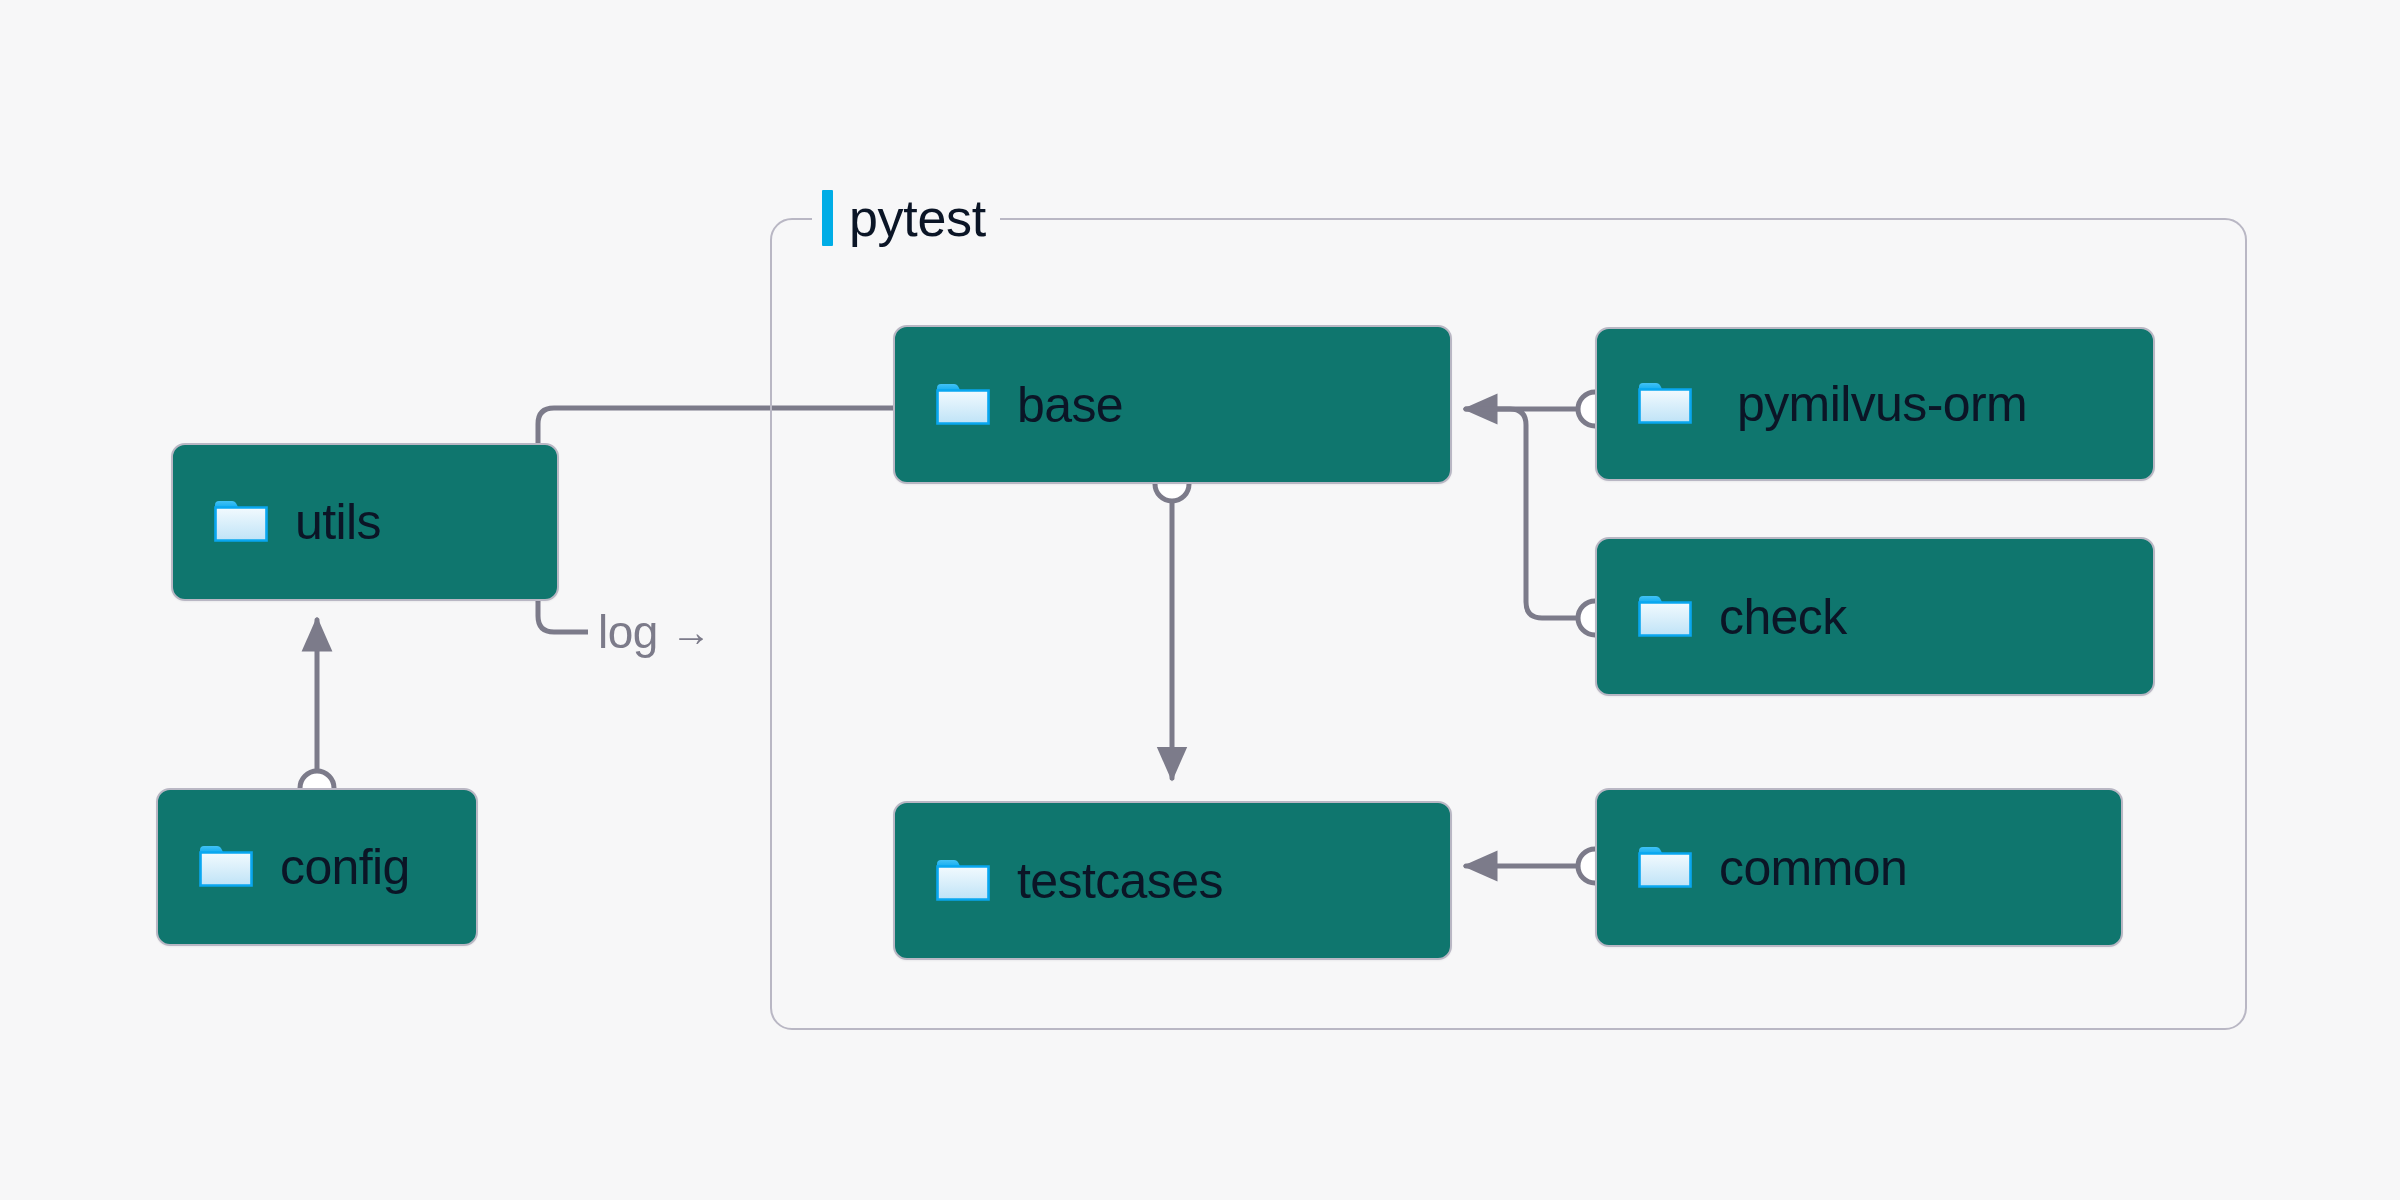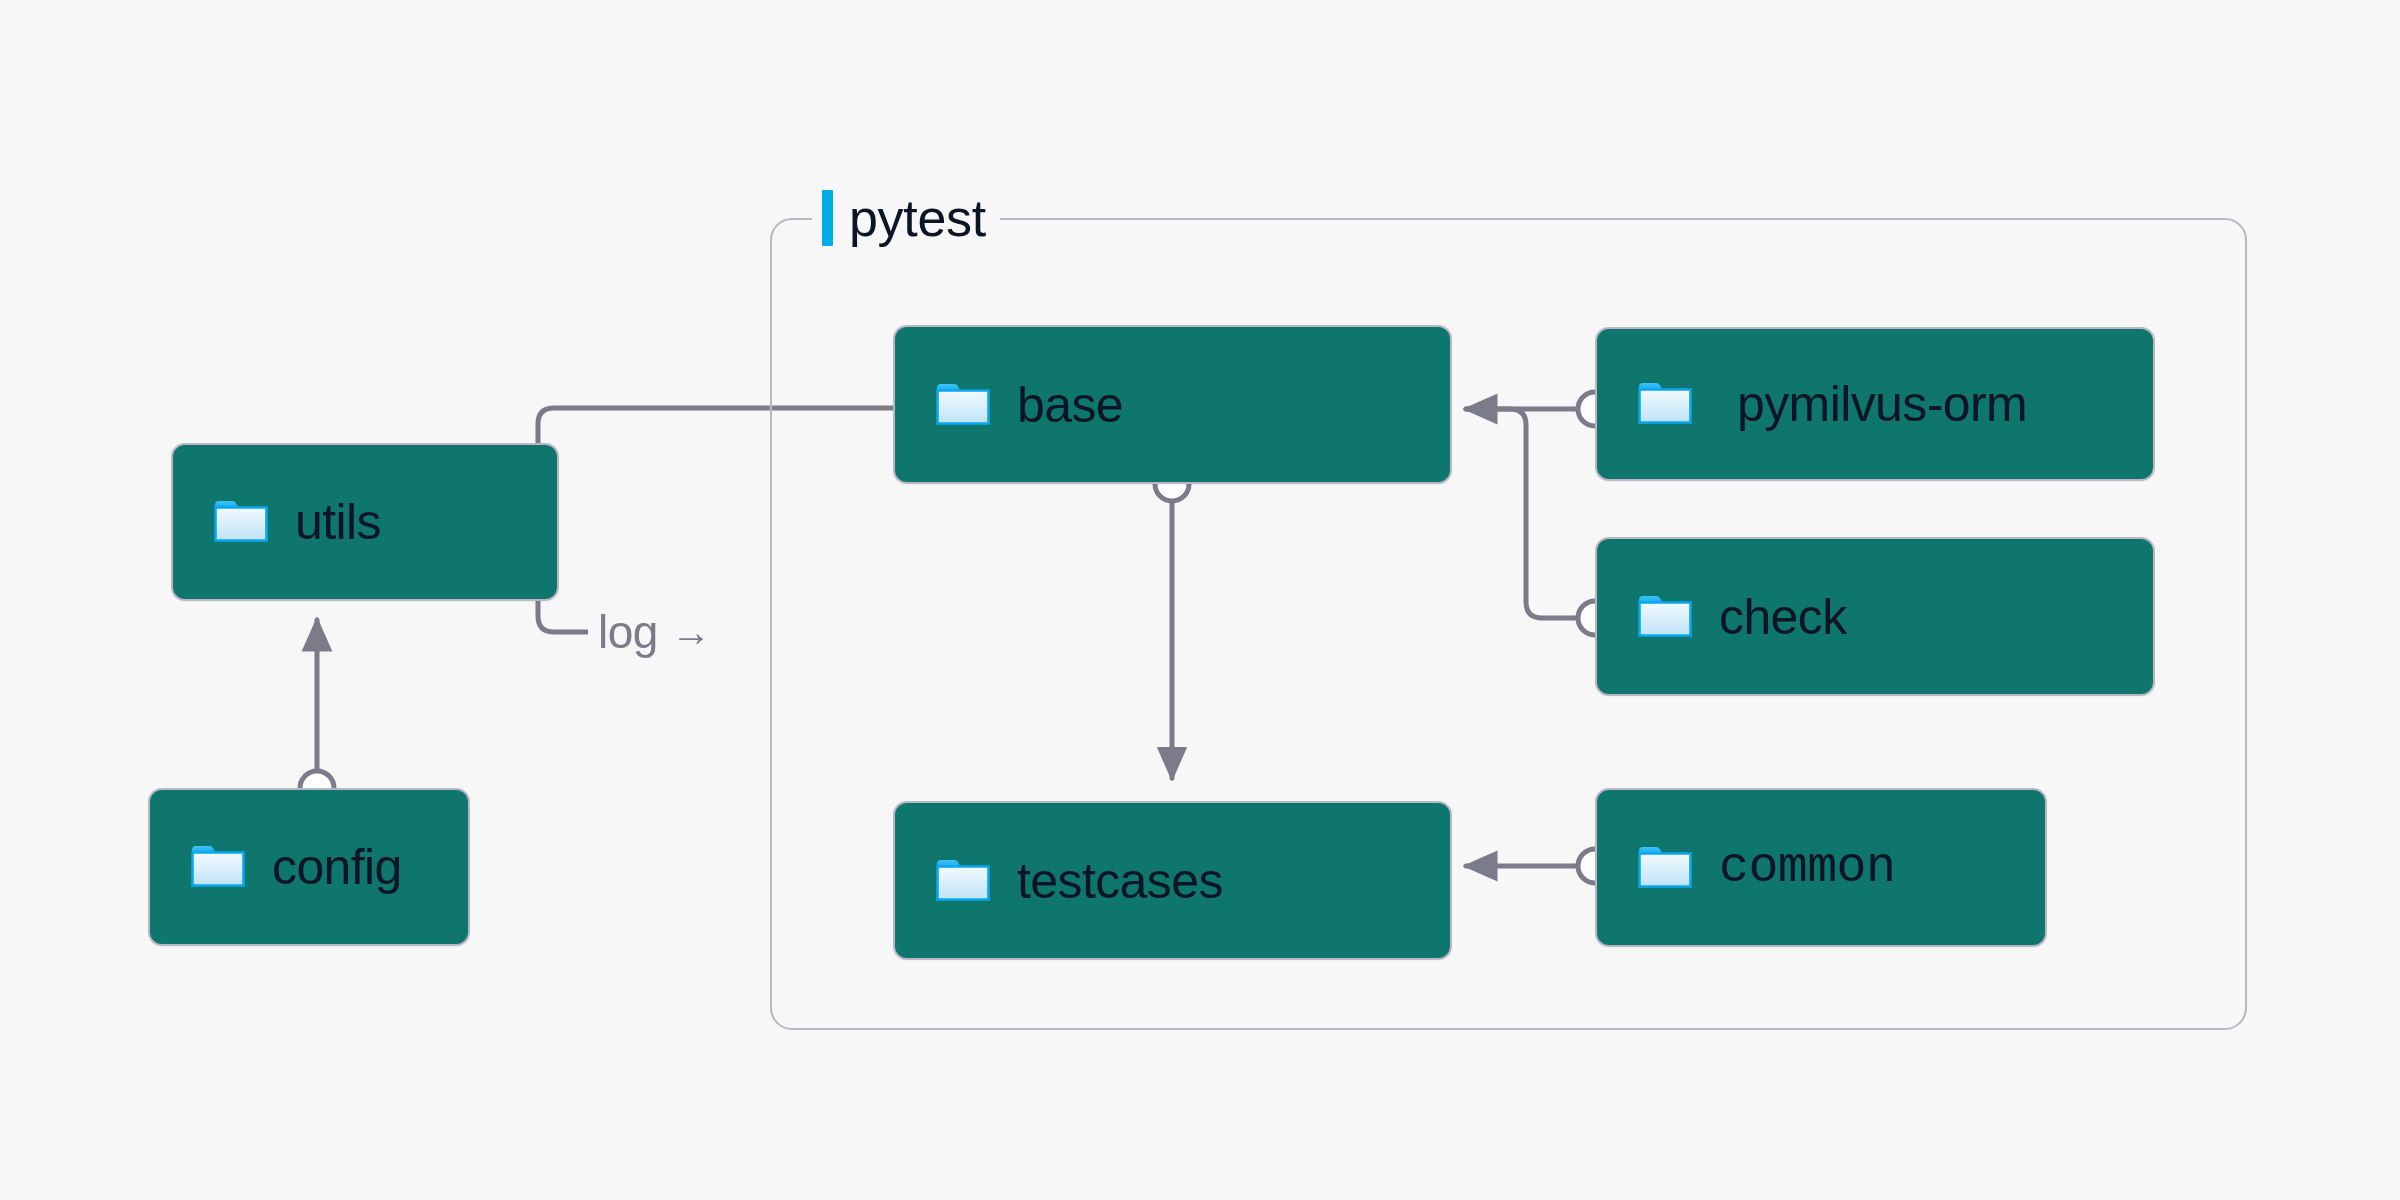--- a/index.html
+++ b/index.html
@@ -185,21 +185,21 @@
   </div>
 
   <div class="node" style="left:171px; top:443px; width:388px; height:158px;align-items:center;">
     <svg class="folder-icon" viewBox="0 0 56 46">
       <path d="M2 10 L2 6 Q2 2 6 2 L19 2 Q22 2 23.5 5 L25 8 L22 10 Z" fill="url(#folderTabGrad)"></path>
       <path d="M2.5 8.5 H53.5 V41.5 H2.5 Z" fill="url(#folderGrad)" stroke="#09a7f0" stroke-width="2.6"></path>
     </svg>
     <span class="node-label">utils</span>
   </div>
 
-  <div class="node" style="left:148px; top:788px; width:322px; height:158px;">
+  <div class="node" style="left:156px; top:788px; width:322px; height:158px;">
     <svg class="folder-icon" viewBox="0 0 56 46">
       <path d="M2 10 L2 6 Q2 2 6 2 L19 2 Q22 2 23.5 5 L25 8 L22 10 Z" fill="url(#folderTabGrad)"></path>
       <path d="M2.5 8.5 H53.5 V41.5 H2.5 Z" fill="url(#folderGrad)" stroke="#09a7f0" stroke-width="2.6"></path>
     </svg>
     <span class="node-label">config</span>
   </div>
 
   <div class="node" style="left:893px; top:325px; width:559px; height:159px;">
     <svg class="folder-icon" viewBox="0 0 56 46">
       <path d="M2 10 L2 6 Q2 2 6 2 L19 2 Q22 2 23.5 5 L25 8 L22 10 Z" fill="url(#folderTabGrad)"></path>
@@ -225,21 +225,21 @@
   </div>
 
   <div class="node" style="left:1595px; top:537px; width:560px; height:159px;">
     <svg class="folder-icon" viewBox="0 0 56 46">
       <path d="M2 10 L2 6 Q2 2 6 2 L19 2 Q22 2 23.5 5 L25 8 L22 10 Z" fill="url(#folderTabGrad)"></path>
       <path d="M2.5 8.5 H53.5 V41.5 H2.5 Z" fill="url(#folderGrad)" stroke="#09a7f0" stroke-width="2.6"></path>
     </svg>
     <span class="node-label">check</span>
   </div>
 
-  <div class="node" style="left:1595px; top:788px; width:452px; height:159px;font-family:Liberation Mono, monospace;">
+  <div class="node" style="left:1595px; top:788px; width:528px; height:159px;">
     <svg class="folder-icon" viewBox="0 0 56 46">
       <path d="M2 10 L2 6 Q2 2 6 2 L19 2 Q22 2 23.5 5 L25 8 L22 10 Z" fill="url(#folderTabGrad)"></path>
       <path d="M2.5 8.5 H53.5 V41.5 H2.5 Z" fill="url(#folderGrad)" stroke="#09a7f0" stroke-width="2.6"></path>
     </svg>
     <span class="node-label">common</span>
   </div>
 
   <div class="edge-label" style="left:588px; top:604px;">
     <span class="edge-label-text">log</span>
     <span class="edge-label-arrow">→</span>

